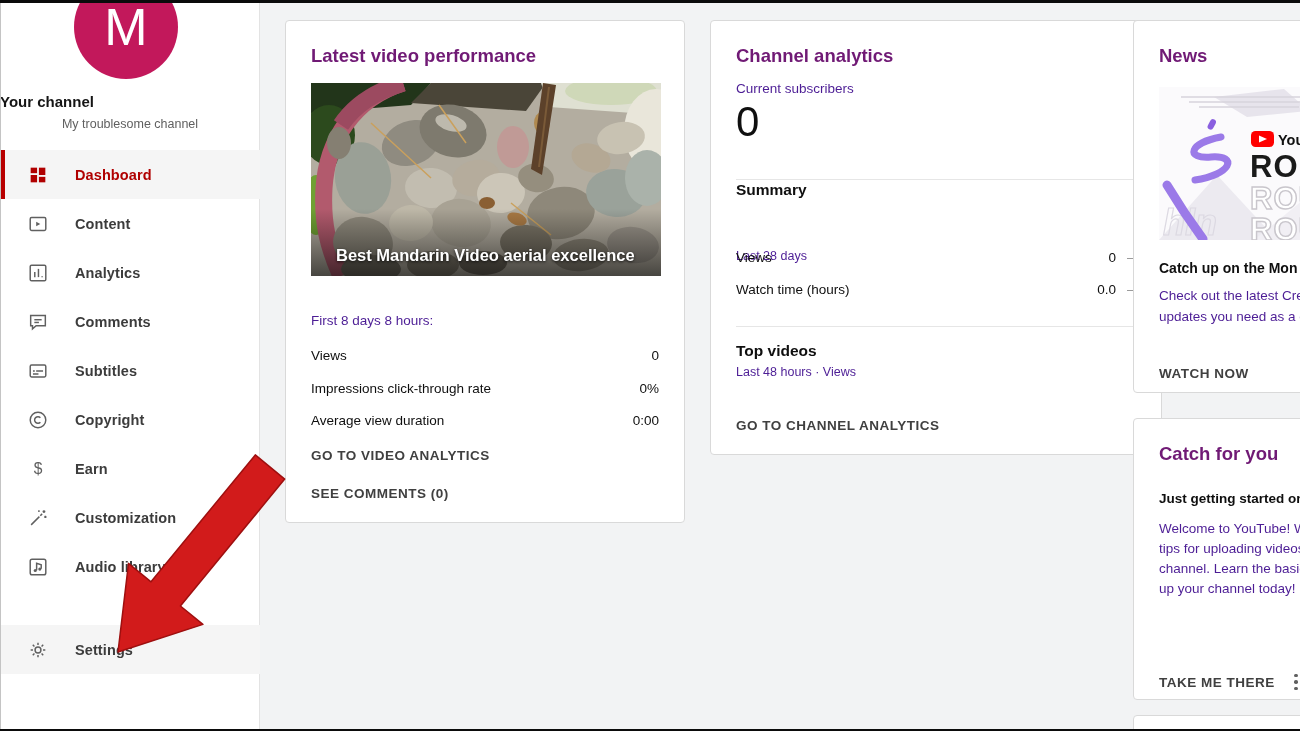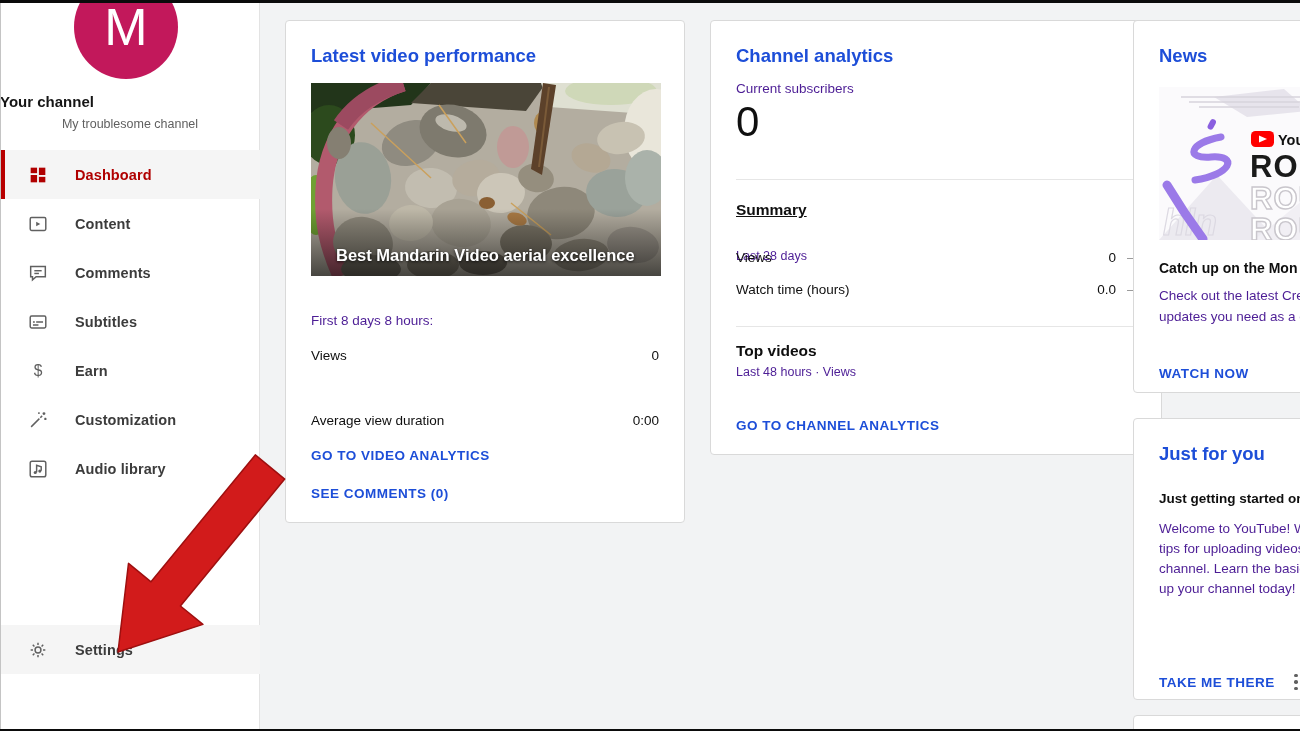--- a/index.html
+++ b/index.html
@@ -41,25 +41,25 @@
   }
   .nav-item.active .lbl { color:#b00000; }
   .nav-item.hovered { background:#f5f5f5; }
   .nav-bottom { position:absolute; top:625px; left:0; width:260px; }
   .ic svg { display:block; }
 
   
   .card {
     position:absolute; background:#fff; border:1px solid #d9d9d9; border-radius:4px; z-index:3;
   }
-  .card-title { position:absolute; left:25px; top:24px; font-size:18.5px; font-weight:700; color:#1d4ed8; white-space:nowrap; }
+  .card-title { position:absolute; left:25px; top:24px; font-size:18.5px; font-weight:700; color:#701a75; white-space:nowrap; }
   .muted { color:#4c1d95; }
   .link {
     position:absolute; left:25px; font-size:13.5px; font-weight:700;
-    letter-spacing:.5px; color:#1d4ed8; cursor:pointer; white-space:nowrap;
+    letter-spacing:.5px; color:#404040; cursor:pointer; white-space:nowrap;
   }
   .stat-row { position:absolute; left:25px; right:25px; height:16px; font-size:13.5px; }
   .stat-row .sl { position:absolute; left:0; white-space:nowrap; }
   .stat-row .sv { position:absolute; right:0; }
   .divider { position:absolute; left:25px; right:25px; height:1px; background:#e6e6e6; }
 
   #card-latest { left:285px; top:20px; width:400px; height:503px; }
   .thumb { position:absolute; left:25px; top:62px; width:350px; height:193px; overflow:hidden; cursor:pointer; }
   .thumb-caption {
     position:absolute; left:25px; bottom:11px; color:#fff; font-size:16.5px; font-weight:700;
@@ -122,35 +122,55 @@
         <svg width="22" height="22" viewBox="0 0 24 24" fill="none" stroke="#606060" stroke-width="1.6">
           <rect x="3.5" y="5" width="17" height="14" rx="1.5"></rect>
             <path d="M10 9.5 L14.5 12 L10 14.5 Z" fill="#606060" stroke="none"></path>
         </svg>
       </span>
       <span class="lbl">Content</span>
     </div>
     <div class="nav-item">
       <span class="ic">
         <svg width="22" height="22" viewBox="0 0 24 24" fill="none" stroke="#606060" stroke-width="1.6">
+          <rect x="3.5" y="3.5" width="17" height="17" rx="1.5"></rect>
+          <path d="M8.5 16.5 V11"></path>
+            <path d="M12.5 16.5 V7.5"></path>
+            <path d="M16.5 16.5 V15.5"></path>
+        </svg>
+      </span>
+      <span class="lbl">Analytics</span>
+    </div>
+    <div class="nav-item">
+      <span class="ic">
+        <svg width="22" height="22" viewBox="0 0 24 24" fill="none" stroke="#606060" stroke-width="1.6">
           <path d="M4 5 H20 V16 H10 L6 19.5 V16 H4 Z"></path>
             <path d="M8 9.5 H16"></path>
             <path d="M8 12.5 H13"></path>
         </svg>
       </span>
       <span class="lbl">Comments</span>
     </div>
     <div class="nav-item">
       <span class="ic">
         <svg width="22" height="22" viewBox="0 0 24 24" fill="none" stroke="#606060" stroke-width="1.6">
           <rect x="3.5" y="5.5" width="17" height="13" rx="1.5"></rect>
           <path d="M6.5 12 H8.5 M10 12 H17.5 M6.5 15.2 H12.5"></path>
         </svg>
       </span>
       <span class="lbl">Subtitles</span>
+    </div>
+    <div class="nav-item">
+      <span class="ic">
+        <svg width="22" height="22" viewBox="0 0 24 24" fill="none" stroke="#606060" stroke-width="1.6">
+          <circle cx="12" cy="12" r="8.5"></circle>
+            <path d="M14.6 9.6 a3.6 3.6 0 1 0 0 4.8"></path>
+        </svg>
+      </span>
+      <span class="lbl">Copyright</span>
     </div>
     <div class="nav-item">
       <span class="ic">
         <svg width="22" height="22" viewBox="0 0 24 24">
           <text x="12" y="17.5" text-anchor="middle" font-size="17" fill="#606060" font-family="Liberation Sans, sans-serif">$</text>
         </svg>
       </span>
       <span class="lbl">Earn</span>
     </div>
     <div class="nav-item">
@@ -246,37 +266,41 @@
     </svg>
     <div class="thumb-caption">Best Mandarin Video aerial excellence</div>
   </div>
 
   <div style="position:absolute; left:25px; top:292px; font-size:13.5px;" class="muted">First 8 days 8 hours:</div>
 
   <div class="stat-row" style="top:327px;">
     <span class="sl">Views</span>
     <span class="sv">0</span>
   </div>
+  <div class="stat-row" style="top:360px;">
+    <span class="sl">Impressions click-through rate</span>
+    <span class="sv">0%</span>
+  </div>
   <div class="stat-row" style="top:392px;">
     <span class="sl">Average view duration</span>
     <span class="sv">0:00</span>
   </div>
 
   <a class="link" style="top:427px;">GO TO VIDEO ANALYTICS</a>
   <a class="link" style="top:465px;">SEE COMMENTS (0)</a>
 </div>
 
 <div class="card" id="card-analytics">
   <div class="card-title">Channel analytics</div>
   <div class="sub-label muted">Current subscribers</div>
   <div class="sub-value">0</div>
 
   <div class="divider" style="top:158px;"></div>
 
-  <div class="sec-title" style="top:180px;text-decoration:underline;">Summary</div>
+  <div class="sec-title" style="top:160px;">Summary</div>
   <div class="sec-sub muted" style="top:185px;margin-top:43px;">Last 28 days</div>
 
   <div class="stat-row trend-row" style="top:229px;">
     <span class="sl">Views</span>
     <span class="sv">0</span>
     <span class="tr">—</span>
   </div>
   <div class="stat-row trend-row" style="top:261px;">
     <span class="sl">Watch time (hours)</span>
     <span class="sv">0.0</span>
@@ -316,21 +340,21 @@
     </svg>
   </div>
 
   <div class="news-headline">Catch up on the Mon</div>
   <div class="news-line1 muted">Check out the latest Cre</div>
   <div class="news-line2 muted">updates you need as a c</div>
   <a class="link" style="top:345px;">WATCH NOW</a>
 </div>
 
 <div class="card" id="card-ideas">
-  <div class="card-title">Just for you</div>
+  <div class="card-title">Catch for you</div>
   <div class="ideas-headline">Just getting started on Y</div>
   <div class="ideas-para muted">
     <div>Welcome to YouTube! W</div>
     <div>tips for uploading videos</div>
     <div>channel. Learn the basic</div>
     <div>up your channel today!</div>
   </div>
   <a class="link" style="top:256px;">TAKE ME THERE</a>
   <div class="kebab">
       <i></i>

